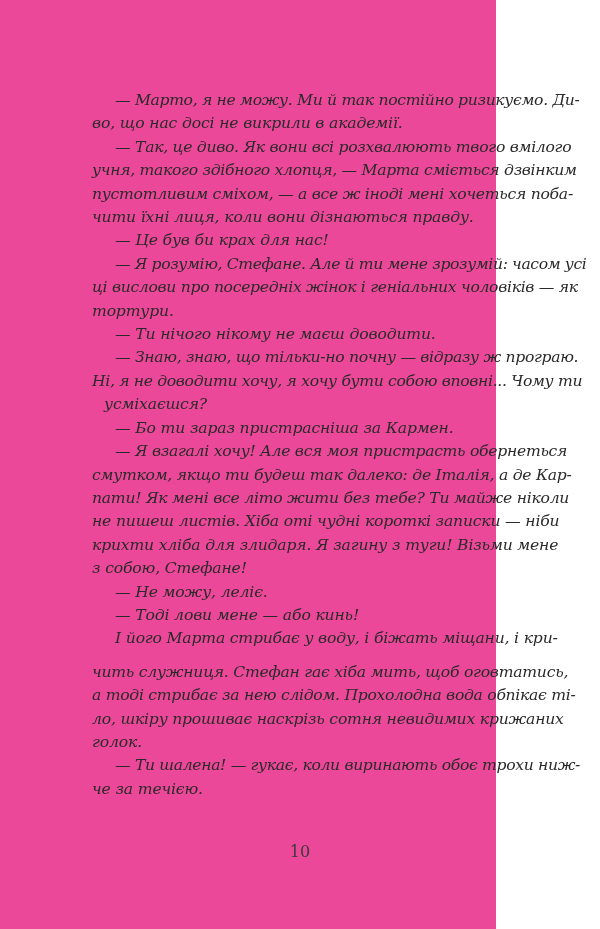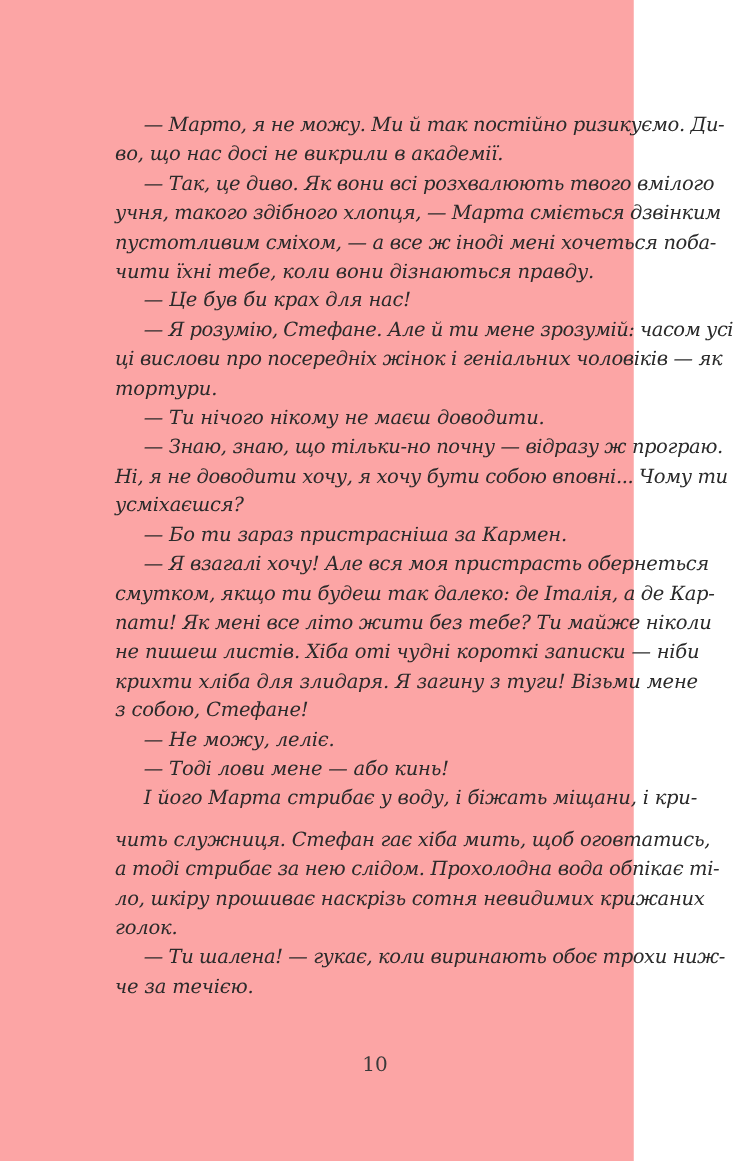--- a/index.html
+++ b/index.html
@@ -11,22 +11,21 @@
       width: 600px;
       height: 929px;
       position: relative;
       overflow: hidden;
     }
     .page {
       position: absolute;
       left: 0; top: 0;
       width: 496px;
       height: 929px;
-      background: #fca5a5;
-      padding-left: 11px;
+      background: #ec4899;
     }
     .text-block {
       position: absolute;
       left: 92px;
       top: 89px;
       width: 437px;
       font-family: "DejaVu Serif", "Liberation Serif", serif;
       font-style: italic;
       font-size: 15.6px;
       line-height: 23.42px;
@@ -60,29 +59,29 @@
 </head>
 <body>
 
 <div class="page">
   <div class="text-block" id="text-block">
       <span class="line indent" style="display: block; white-space: nowrap; letter-spacing: -0.327391px;">— Марто, я не можу. Ми й так постійно ризикуємо. Ди-</span>
       <span class="line last" style="display: block; white-space: nowrap;">во, що нас досі не викрили в академії.</span>
       <span class="line indent" style="display: block; white-space: nowrap; letter-spacing: -0.275005px;">— Так, це диво. Як вони всі розхвалюють твого вмілого</span>
       <span class="line" style="display: block; white-space: nowrap; letter-spacing: -0.293434px;">учня, такого здібного хлопця, — Марта сміється дзвінким</span>
       <span class="line" style="display: block; white-space: nowrap; letter-spacing: -0.269034px;">пустотливим сміхом, — а все ж іноді мені хочеться поба-</span>
-      <span class="line last" style="display: block; white-space: nowrap;">чити їхні тебе, коли вони дізнаються правду.</span>
+      <span class="line last" style="display: block; white-space: nowrap;">чити їхні лиця, коли вони дізнаються правду.</span>
       <span class="line indent last" style="display: block; white-space: nowrap;">— Це був би крах для нас!</span>
       <span class="line indent" style="display: block; white-space: nowrap; letter-spacing: -0.37553px;">— Я розумію, Стефане. Але й ти мене зрозумій: часом усі</span>
       <span class="line" style="display: block; white-space: nowrap; letter-spacing: -0.303777px;">ці вислови про посередніх жінок і геніальних чоловіків — як</span>
       <span class="line last" style="display: block; white-space: nowrap;">тортури.</span>
       <span class="line indent last" style="display: block; white-space: nowrap;">— Ти нічого нікому не маєш доводити.</span>
       <span class="line indent" style="display: block; white-space: nowrap; letter-spacing: -0.320774px;">— Знаю, знаю, що тільки-но почну — відразу ж програю.</span>
       <span class="line" style="display: block; white-space: nowrap; letter-spacing: -0.331145px;">Ні, я не доводити хочу, я хочу бути собою вповні... Чому ти</span>
-      <span class="line last" style="display: block; white-space: nowrap;">усміхаєшся?</span>
+      <span class="line last" style="display: block; white-space: nowrap; margin-left: 12px;">усміхаєшся?</span>
       <span class="line indent last" style="display: block; white-space: nowrap;">— Бо ти зараз пристрасніша за Кармен.</span>
       <span class="line indent" style="display: block; white-space: nowrap; letter-spacing: -0.283682px;">— Я взагалі хочу! Але вся моя пристрасть обернеться</span>
       <span class="line" style="display: block; white-space: nowrap; letter-spacing: -0.260109px;">смутком, якщо ти будеш так далеко: де Італія, а де Кар-</span>
       <span class="line" style="display: block; white-space: nowrap; letter-spacing: -0.243121px;">пати! Як мені все літо жити без тебе? Ти майже ніколи</span>
       <span class="line" style="display: block; white-space: nowrap; letter-spacing: -0.176834px;">не пишеш листів. Хіба оті чудні короткі записки — ніби</span>
       <span class="line" style="display: block; white-space: nowrap; letter-spacing: -0.168569px;">крихти хліба для злидаря. Я загину з туги! Візьми мене</span>
       <span class="line last" style="display: block; white-space: nowrap;">з собою, Стефане!</span>
       <span class="line indent last" style="display: block; white-space: nowrap;">— Не можу, леліє.</span>
       <span class="line indent last" style="display: block; white-space: nowrap;">— Тоді лови мене — або кинь!</span>
       <span class="line indent" style="display: block; white-space: nowrap; letter-spacing: -0.175334px;">І його Марта стрибає у воду, і біжать міщани, і кри-</span>

